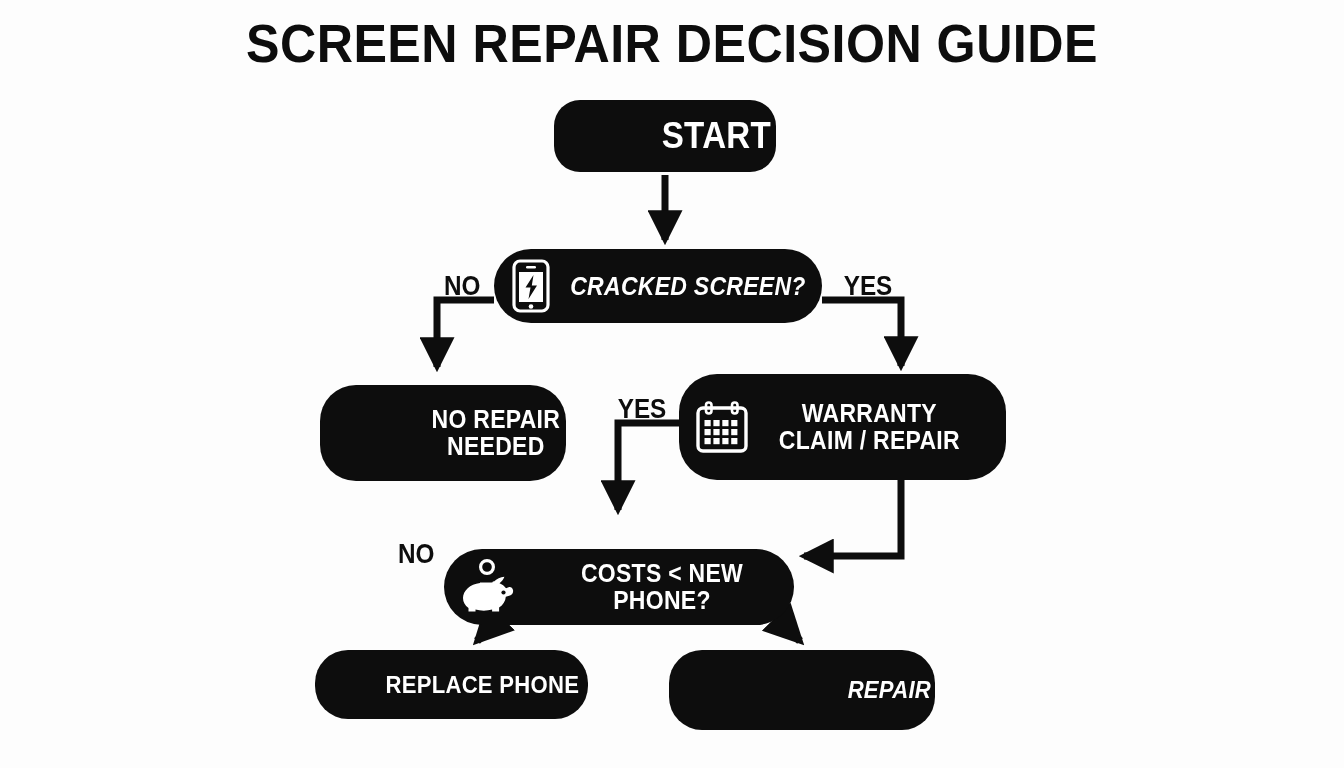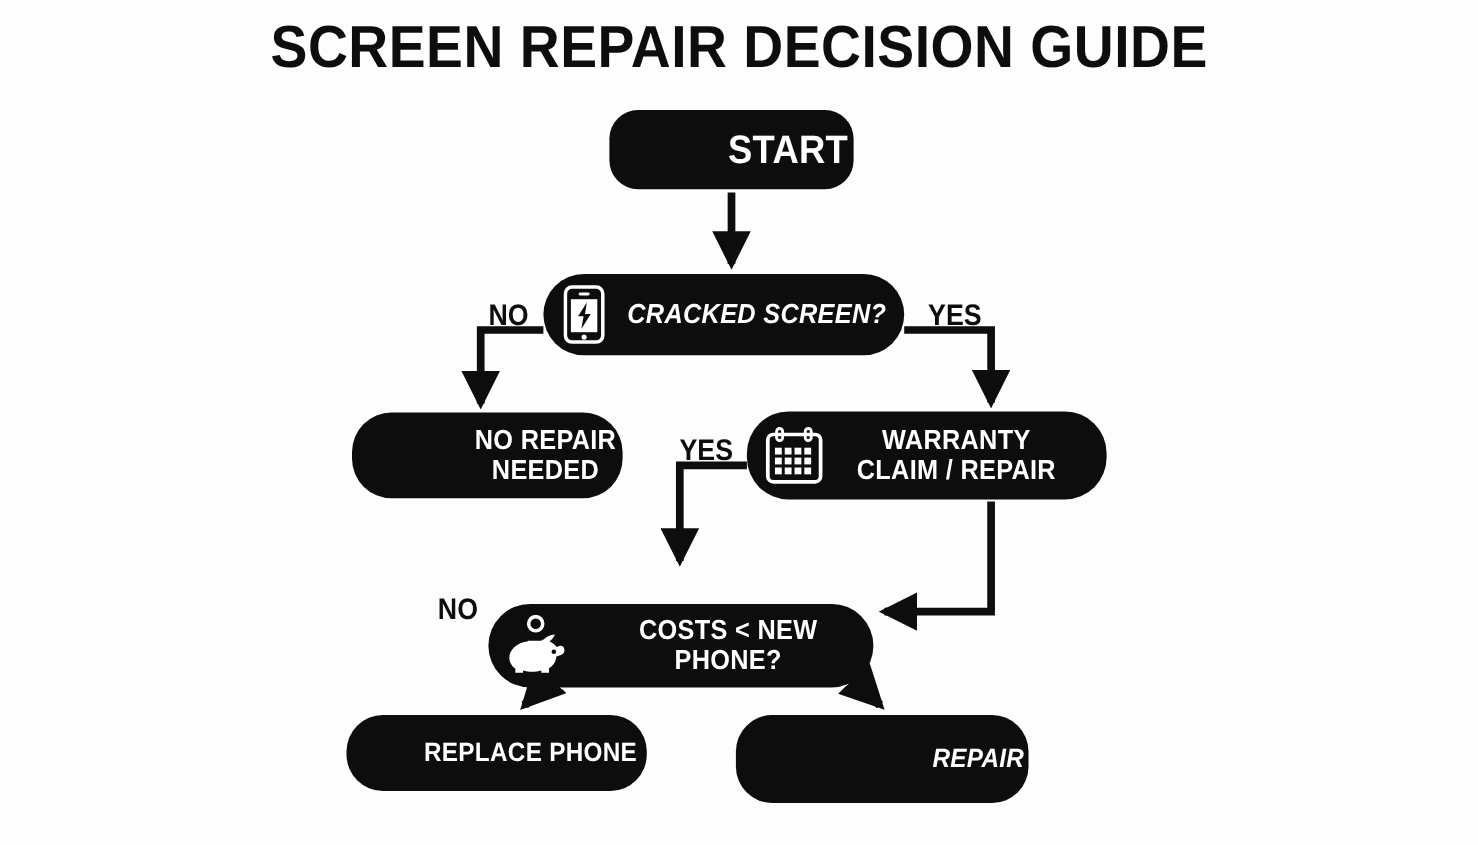--- a/index.html
+++ b/index.html
@@ -57,24 +57,24 @@
     transform: scaleX(0.92);
     white-space: pre-line;
   }
   #node-start { left: 554px; top: 100px; width: 222px; height: 72px; border-radius: 26px; }
   #node-start .label { font-size: 36px; }
 
   #node-cracked { left: 494px; top: 249px; width: 328px; height: 74px; border-radius: 37px;
                   justify-content: flex-start; padding-left: 18px; font-style: italic; }
   #node-cracked .label { font-size: 25px; margin-left: 10px; }
 
-  #node-norepair { left: 320px; top: 375px; width: 246px; height: 78px; border-radius: 36px; }
+  #node-norepair { left: 320px; top: 385px; width: 246px; height: 96px; border-radius: 36px; }
   #node-norepair .label { font-size: 25px; }
 
-  #node-warranty { left: 679px; top: 374px; width: 327px; height: 80px; border-radius: 38px;
+  #node-warranty { left: 679px; top: 374px; width: 327px; height: 106px; border-radius: 38px;
                    justify-content: flex-start; padding-left: 16px; }
   #node-warranty .label { font-size: 25px; margin-left: 22px; }
 
   #node-costs { left: 444px; top: 518px; width: 350px; height: 76px; border-radius: 38px;
                 justify-content: flex-start; padding-left: 14px; margin-top: 31px; }
   #node-costs .label { font-size: 25px; margin-left: 10px; }
 
   #node-replace { left: 315px; top: 650px; width: 273px; height: 69px; border-radius: 33px; }
   #node-replace .label { font-size: 24px; }
 

